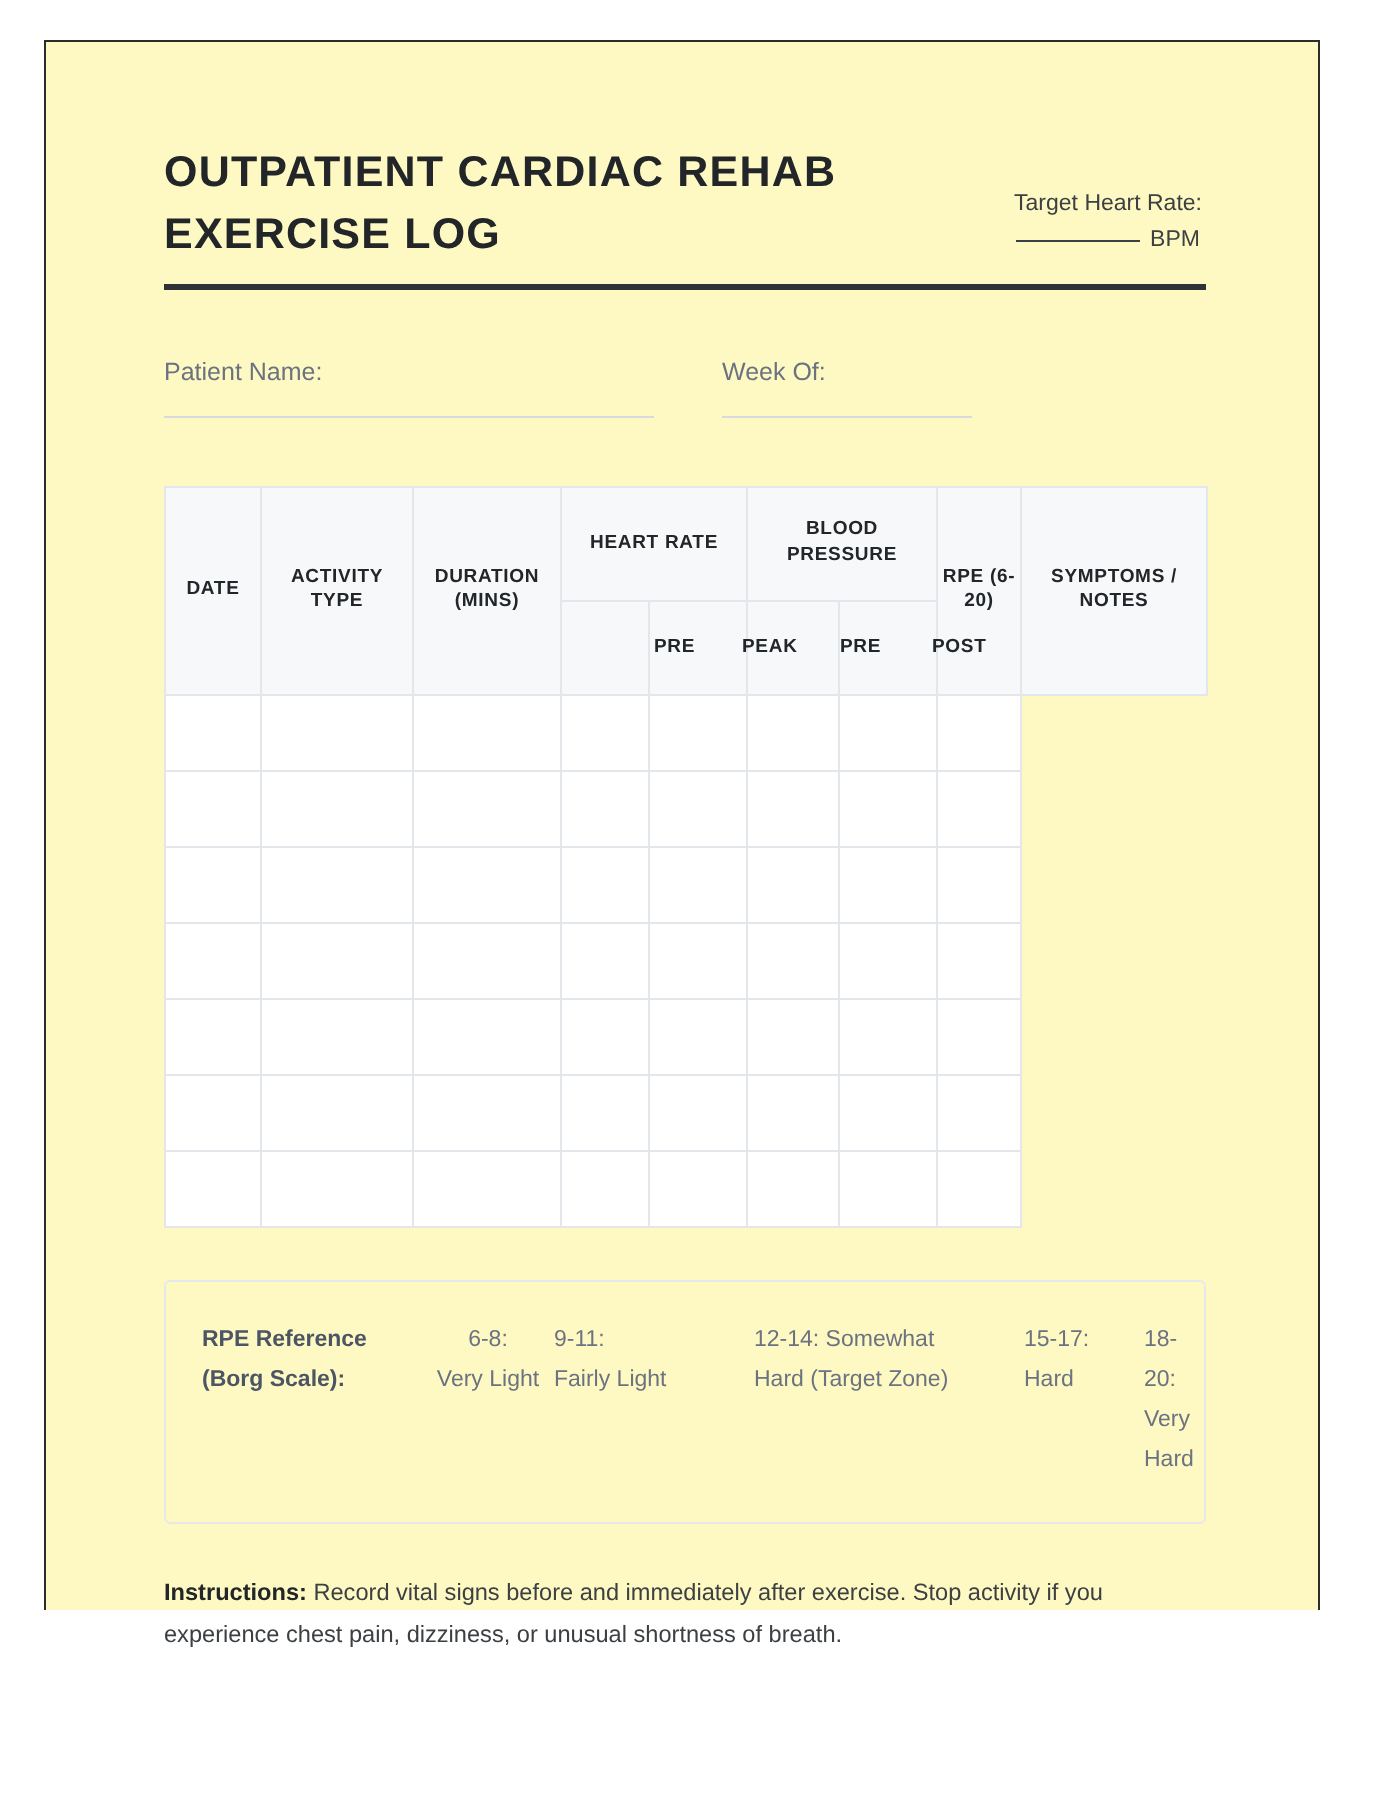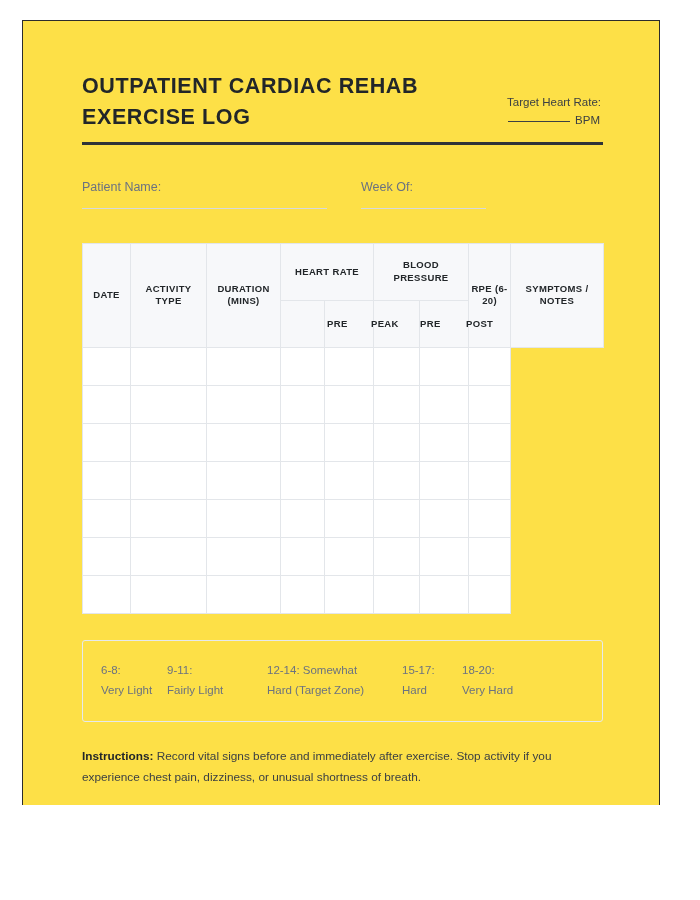--- a/index.html
+++ b/index.html
@@ -16,21 +16,21 @@
 
   #page-frame {
     position: absolute;
     left: 22px;
     top: 20px;
     width: 638px;
     height: 785px;
     border: 1.5px solid #2c2c2c;
     border-bottom: none;
     box-sizing: border-box;
-    background: #fde047;
+    background: #fef9c3;
     text-decoration: underline;
   }
 
   .sheet {
     position: absolute;
     left: 59px;
     top: 50px;
     width: 521px;
   }
 
@@ -147,21 +147,21 @@
   .rpe-items {
     flex: 1 1 auto;
     display: flex;
     align-items: flex-start;
   }
   .rpe-item {
     font-size: 11.5px;
     color: #6b7280;
     line-height: 1.75;
   }
-  .rpe-item.i0 { flex: 0 0 66px; }
+  .rpe-item.i0 { flex: 0 0 66px; text-align: center; }
   .rpe-item.i1 { flex: 0 0 100px; }
   .rpe-item.i2 { flex: 0 0 135px; }
   .rpe-item.i3 { flex: 0 0 60px; }
   .rpe-item.i4 { flex: 1 1 auto; }
 
   
   .instructions {
     margin-top: 24px;
     width: 505px;
     font-size: 11.8px;
@@ -291,20 +291,24 @@
             <td></td>
             <td></td>
             <td></td>
             <td></td>
             <td></td>
           </tr>
         </tbody>
     </table>
 
     <div class="rpe-box">
+      <div class="rpe-title">
+        <div>RPE Reference</div>
+        <div>(Borg Scale):</div>
+      </div>
       <div class="rpe-items">
         <div class="rpe-item i0">
           <div>6-8:</div>
           <div>Very Light</div>
         </div>
         <div class="rpe-item i1">
           <div>9-11:</div>
           <div>Fairly Light</div>
         </div>
         <div class="rpe-item i2">

